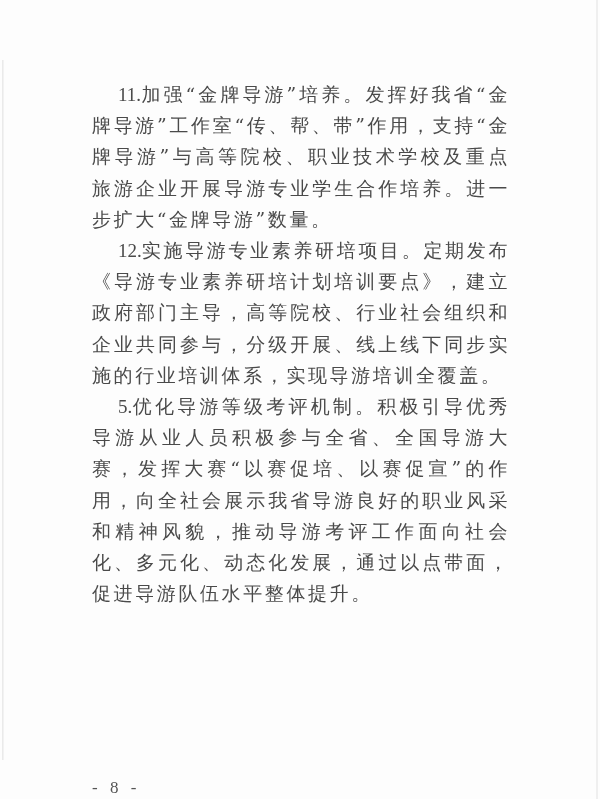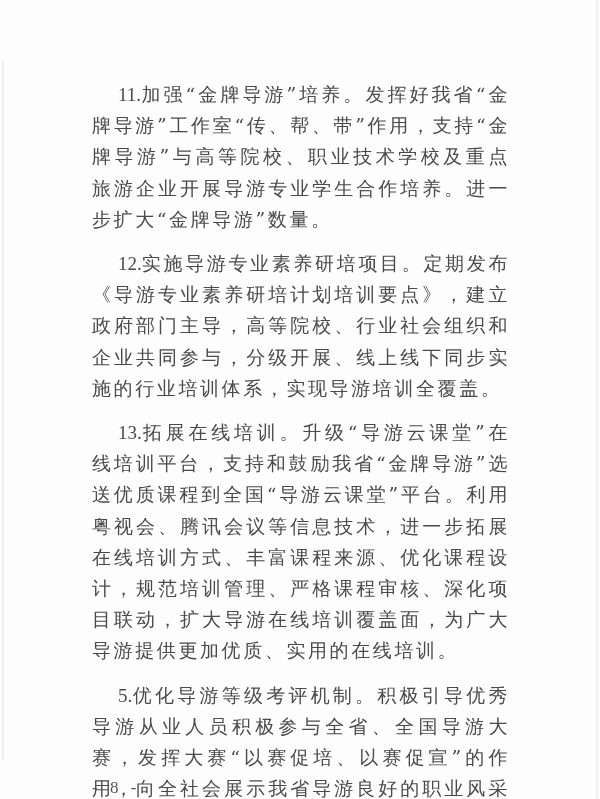--- a/index.html
+++ b/index.html
@@ -39,21 +39,21 @@
     }
     .para {
       margin: 0;
       font-size: 19px;
       line-height: 31.2px;
       letter-spacing: 2.6px;
       text-align: justify;
       text-indent: 26px;
     }
     .para + .para {
-      margin-top: 13px;
+      margin-top: 0;
     }
     .num {
       letter-spacing: 0;
       font-family: "Liberation Serif", serif;
     }
     .page-number {
       position: absolute;
       left: 92px;
       top: 778px;
       font-size: 17px;
@@ -64,18 +64,17 @@
   </style>
 </head>
 <body>
 
 <div class="page-edge-left"></div>
 <div class="page-edge-right"></div>
 
 <div class="content">
   <p class="para"><span class="num">11.</span><span>加强“金牌导游”培养。发挥好我省“金牌导游”工作室“传、帮、带”作用，支持“金牌导游”与高等院校、职业技术学校及重点旅游企业开展导游专业学生合作培养。进一步扩大“金牌导游”数量。</span></p>
   <p class="para"><span class="num">12.</span><span>实施导游专业素养研培项目。定期发布《导游专业素养研培计划培训要点》，建立政府部门主导，高等院校、行业社会组织和企业共同参与，分级开展、线上线下同步实施的行业培训体系，实现导游培训全覆盖。</span></p>
-  <p class="para"><span class="num">13.</span><span>拓展在线培训。升级“导游云课堂”在线培训平台，支持和鼓励我省“金牌导游”选送优质课程到全国“导游云课堂”平台。利用粤视会、腾讯会议等信息技术，进一步拓展在线培训方式、丰富课程来源、优化课程设计，规范培训管理、严格课程审核、深化项目联动，扩大导游在线培训覆盖面，为广大导游提供更加优质、实用的在线培训。</span></p>
   <p class="para"><span class="num">5.</span><span>优化导游等级考评机制。积极引导优秀导游从业人员积极参与全省、全国导游大赛，发挥大赛“以赛促培、以赛促宣”的作用，向全社会展示我省导游良好的职业风采和精神风貌，推动导游考评工作面向社会化、多元化、动态化发展，通过以点带面，促进导游队伍水平整体提升。</span></p>
 
 </div>
 
 <div class="page-number">- 8 -</div>
 
 </body></html>

